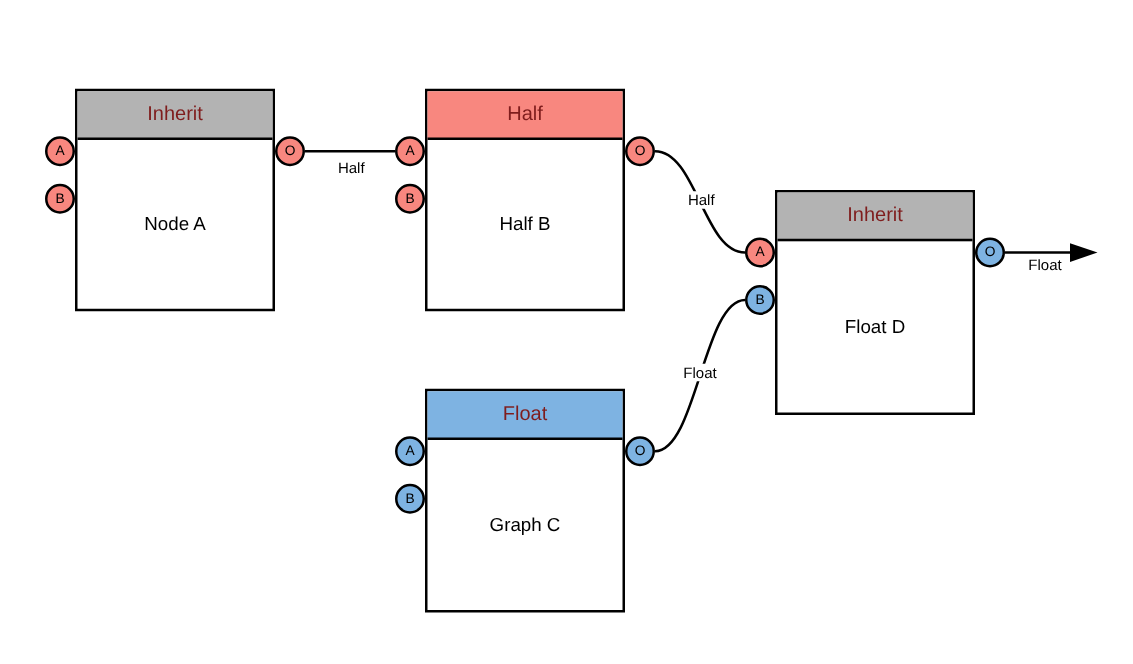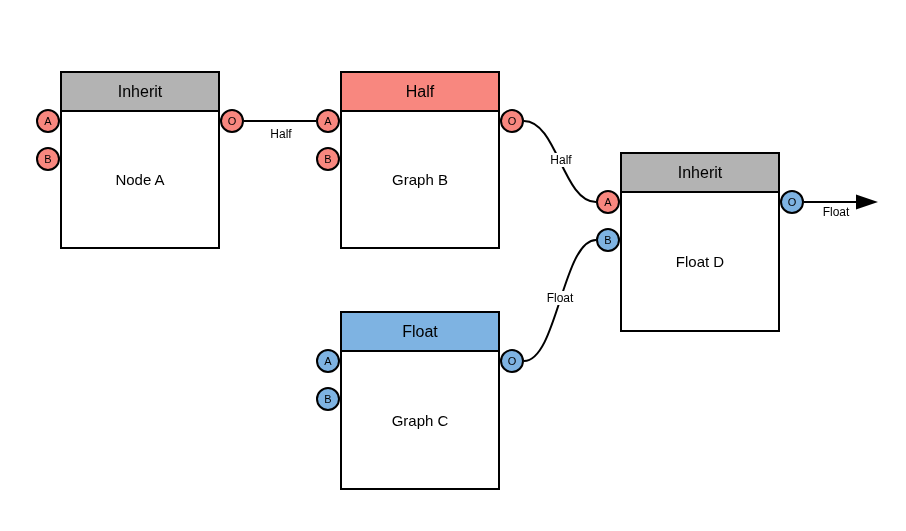--- a/index.html
+++ b/index.html
@@ -48,21 +48,21 @@
     display: flex;
     flex-direction: column;
   }
   .node .header {
     height: 37px;
     border-bottom: 2px solid var(--stroke, #000);
     display: flex;
     align-items: center;
     justify-content: center;
     font-size: 16px;
-    color: #000000;
+    color: #7f1d1d;
   }
   .node .body {
     flex: 1;
     display: flex;
     align-items: center;
     justify-content: center;
     font-size: 15px;
     color: #000;
   }
   .gray   { background: var(--gray,   #B3B3B3); }
@@ -110,21 +110,21 @@
   <div class="node" style="left:60px; top:71px;">
     <div class="header gray">Inherit</div>
     <div class="body">Node A</div>
   </div>
   <div class="port salmon" style="left:36px; top:109px;">A</div>
   <div class="port salmon" style="left:36px; top:147px;">B</div>
   <div class="port salmon" style="left:220px; top:109px;">O</div>
 
   <div class="node" style="left:340px; top:71px;">
     <div class="header salmon">Half</div>
-    <div class="body">Graph B</div>
+    <div class="body">Half B</div>
   </div>
   <div class="port salmon" style="left:316px; top:109px;">A</div>
   <div class="port salmon" style="left:316px; top:147px;">B</div>
   <div class="port salmon" style="left:500px; top:109px;">O</div>
 
   <div class="node" style="left:340px; top:311px; height:179px;">
     <div class="header blue">Float</div>
     <div class="body">Graph C</div>
   </div>
   <div class="port blue" style="left:316px; top:349px;">A</div>

